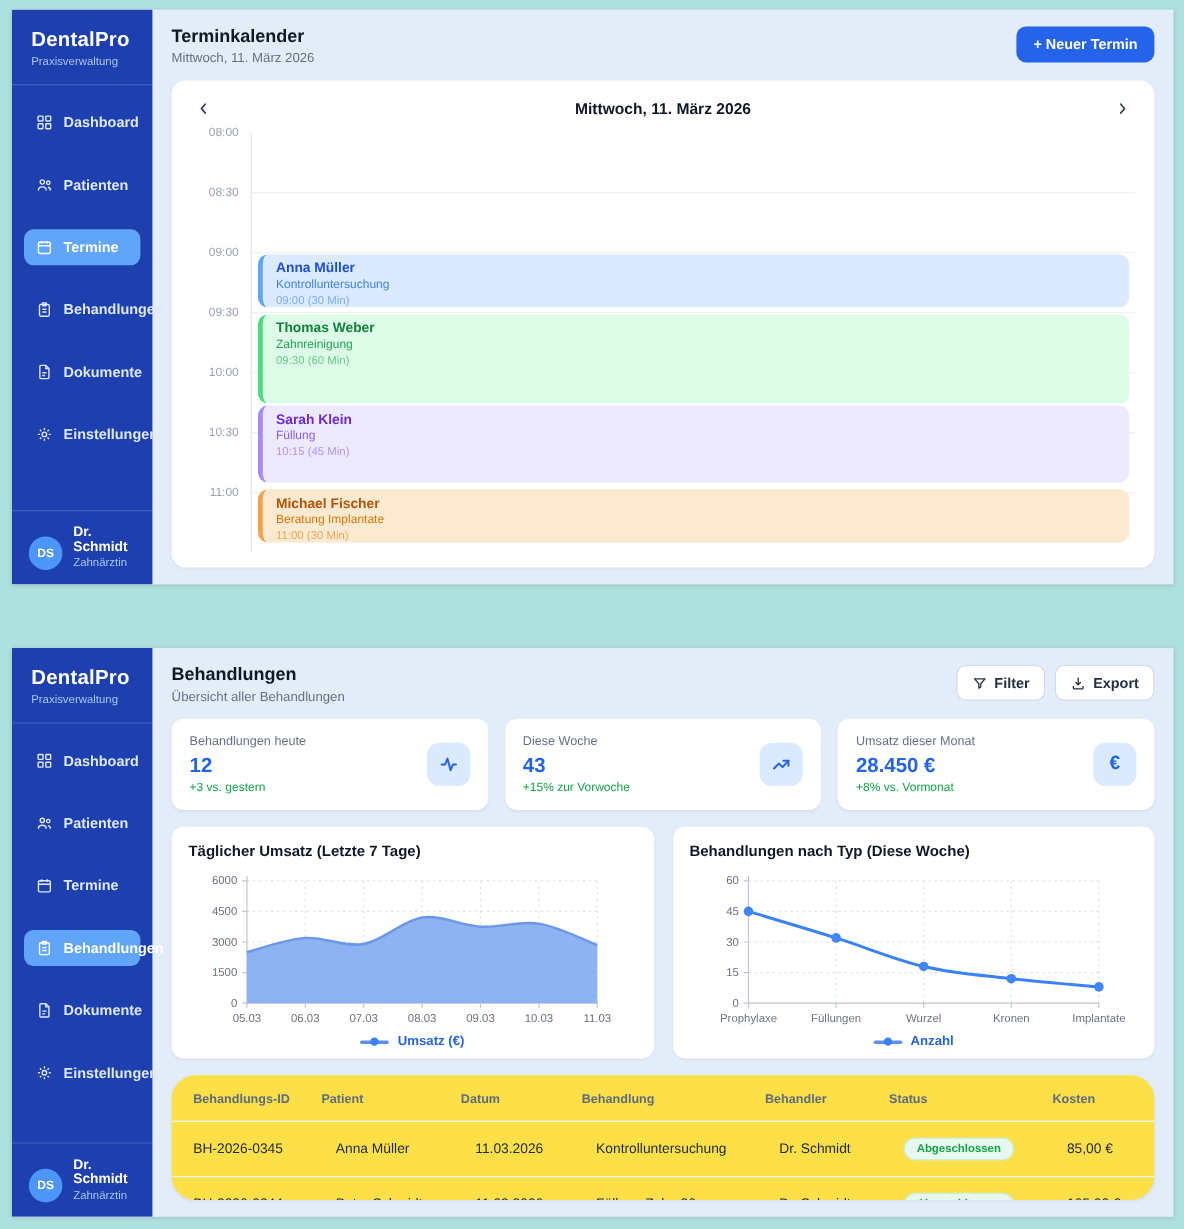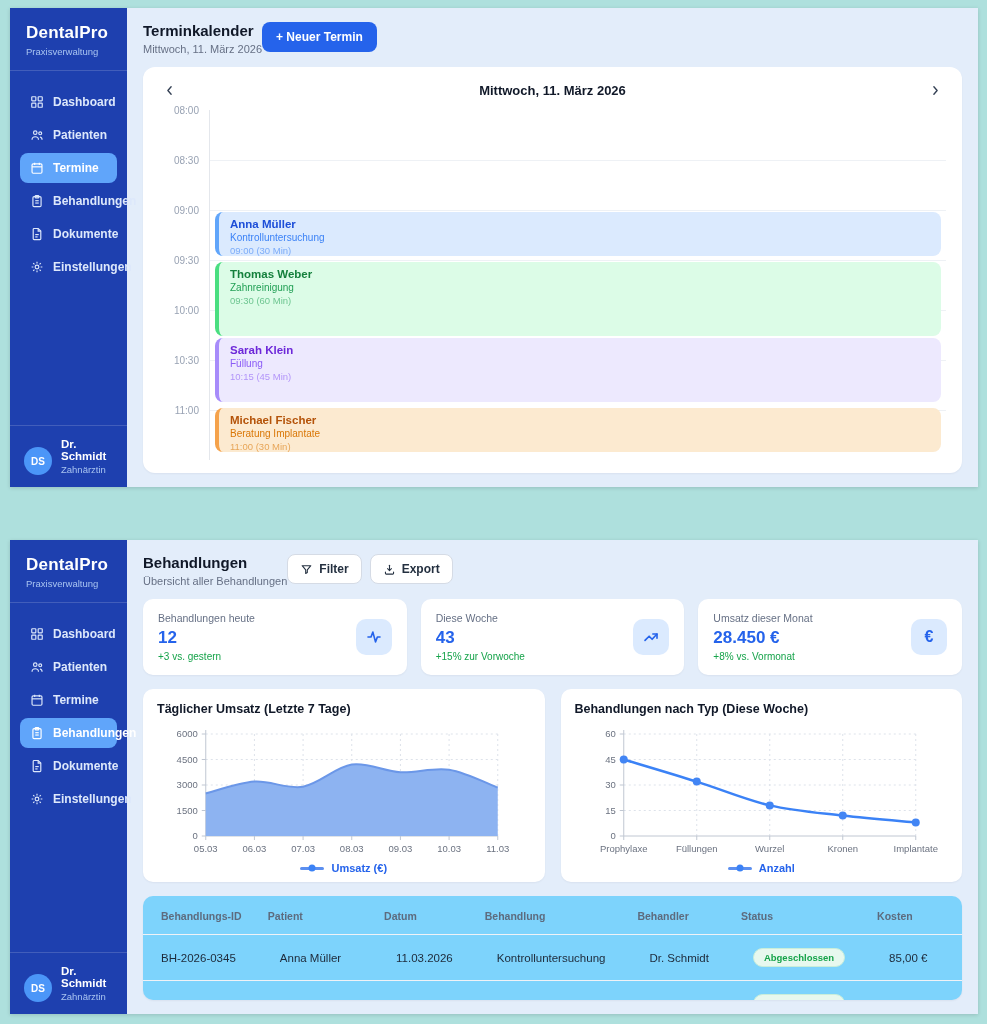--- a/index.html
+++ b/index.html
@@ -7,32 +7,32 @@
   body{background:#aee0dd;font-family:"Liberation Sans","DejaVu Sans",sans-serif;position:relative}
   .screen{position:absolute;left:10px;width:968px;background:#e3edfa;display:flex;overflow:hidden;box-shadow:0 1px 4px rgba(0,0,0,.15)}
   #screen1{top:8px;height:479px}
   #screen2{top:540px;height:474px}
 
   
   .sidebar{width:117px;background:#1e40af;color:#fff;display:flex;flex-direction:column;flex-shrink:0}
   .logo{padding:15px 16px 13px;border-bottom:1px solid rgba(255,255,255,.16)}
   .logo-name{font-size:17px;font-weight:700;letter-spacing:.2px}
   .logo-tag{font-size:9.5px;color:#a9c4f1;margin-top:3px}
-  .nav{padding:16px 10px;display:flex;flex-direction:column;gap:3px}
+  .nav{padding:16px 10px;display:flex;flex-direction:column;gap:22px}
   .nav-item{display:flex;align-items:center;gap:9px;padding:8px 10px;border-radius:8px;font-size:12px;font-weight:600;color:#dde8fb;cursor:pointer}
   .nav-item.active{background:#60a5fa;color:#fff}
   .nav-item svg{width:14px;height:14px;flex-shrink:0}
   .user{margin-top:auto;border-top:1px solid rgba(255,255,255,.16);padding:12px 14px;display:flex;gap:9px;align-items:flex-end}
   .avatar{width:28px;height:28px;border-radius:50%;background:#4b96f8;font-size:10px;font-weight:700;display:flex;align-items:center;justify-content:center;flex-shrink:0}
   .user-name{font-size:11.5px;font-weight:700}
   .user-role{font-size:9.5px;color:#a9c4f1;margin-top:2px}
 
   
   .main{flex:1;padding:14px 16px;display:flex;flex-direction:column;min-width:0}
-  .page-head{display:flex;justify-content:flex-start;align-items:flex-start}
+  .page-head{display:flex;justify-content:space-between;align-items:flex-start}
   .page-title{font-size:15px;font-weight:700;color:#101828}
   .page-sub{font-size:11px;color:#667085;margin-top:4px}
   .head-actions{display:flex;gap:8px}
   .btn-primary{background:#2563eb;color:#fff;border:none;border-radius:8px;padding:8px 14px;font-size:12px;font-weight:600;cursor:pointer}
   .btn-light{background:#fff;border:1px solid #d5dbe5;border-radius:8px;padding:7px 12px;font-size:12px;font-weight:600;color:#243040;display:inline-flex;align-items:center;gap:6px;cursor:pointer}
   .btn-light svg{width:13px;height:13px}
 
   
   .cal-card{background:#fff;border-radius:12px;margin-top:12px;padding:12px 16px;flex:1;overflow:hidden;box-shadow:0 1px 2px rgba(16,24,40,.05)}
   .cal-nav{display:flex;align-items:center;justify-content:space-between;padding:4px 4px 12px}
@@ -71,21 +71,21 @@
   .charts{display:flex;gap:16px;margin-top:14px}
   .chart-card{flex:1;background:#fff;border-radius:10px;padding:13px 14px 8px;box-shadow:0 1px 2px rgba(16,24,40,.05)}
   .chart-title{font-size:12.5px;font-weight:700;color:#101828;margin-bottom:8px}
   .chart-card svg{display:block;width:100%}
   .tick{font-size:9.5px;fill:#6b7280}
   .legend{display:flex;justify-content:center;align-items:center;gap:7px;color:#2563eb;font-size:11px;margin-top:4px;font-weight:600}
   .lg-mark{width:24px;height:3px;background:#5c8ff0;border-radius:2px;position:relative}
   .lg-mark::after{content:"";position:absolute;left:50%;top:50%;width:7px;height:7px;border-radius:50%;background:#3b82f6;transform:translate(-50%,-50%)}
 
   
-  .table-card{background:#7dd3fc;border-radius:10px;margin-top:14px;flex:1;overflow:hidden;box-shadow:0 1px 2px rgba(16,24,40,.05)}
+  .table-card{background:#fde047;border-radius:20px;margin-top:14px;flex:1;overflow:hidden;box-shadow:0 1px 2px rgba(16,24,40,.05)}
   table{width:100%;border-collapse:collapse}
   th{font-size:10.5px;color:#5d6b7e;font-weight:700;text-align:left;padding:14px 10px 12px;white-space:nowrap}
   td{font-size:11.5px;color:#1d2939;padding:13px 22px;border-top:1px solid #f0f2f6;white-space:nowrap}
   th:first-child,td:first-child{padding-left:18px}
   .badge{display:inline-block;background:#e7f8ee;color:#16a34a;border:1px solid #c9eeda;border-radius:999px;padding:3px 10px;font-size:9.5px;font-weight:600}
   .doc-btn{background:none;border:none;cursor:pointer;color:#667085;display:flex}
   .doc-btn svg{width:13px;height:13px}
 </style>
 </head>
 <body>

